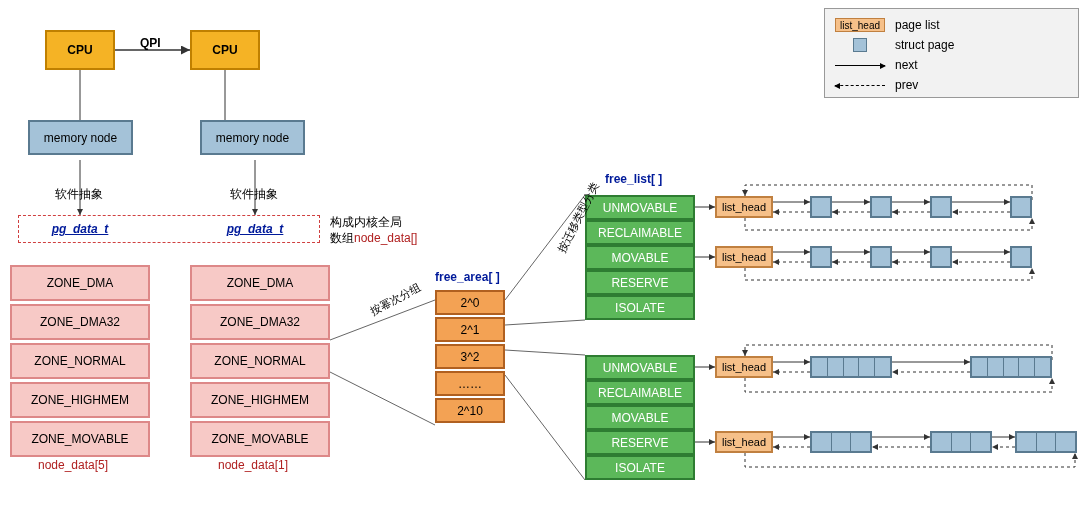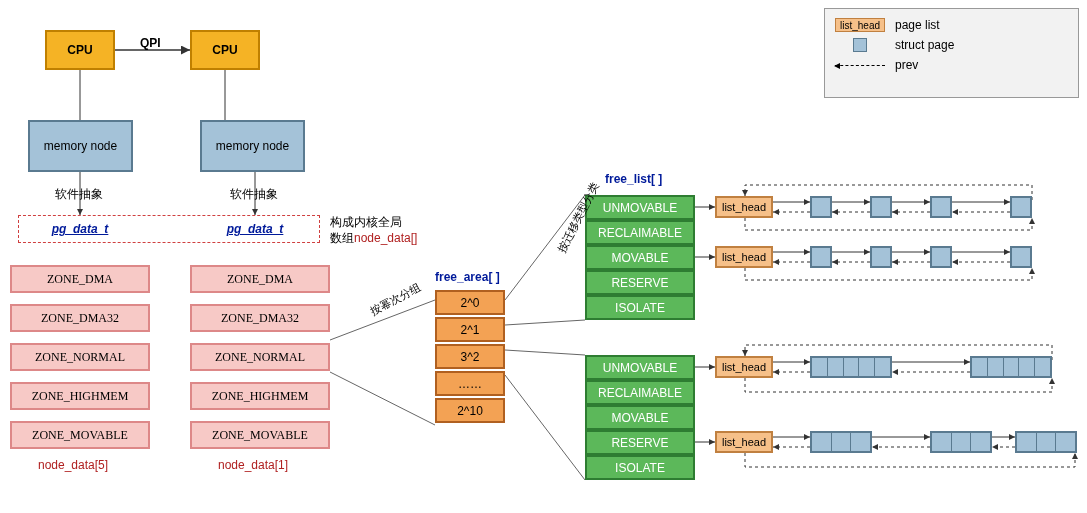--- a/index.html
+++ b/index.html
@@ -16,23 +16,23 @@
   }
   .box {
     position: absolute;
     border: 2px solid #000000;
     display: flex;
     align-items: center;
     justify-content: center;
     text-align: center;
   }
   .cpu { background: #f5b325; width: 70px; height: 40px; font-weight: bold; border-width: 2px; border-color: #c08000;}
-  .memnode { background: #a4c2d8; width: 105px; height: 52px; border-width: 2px; border-color: #5a7a90;}
+  .memnode { background: #a4c2d8; width: 105px; height: 35px; border-width: 2px; border-color: #5a7a90;}
   .pgdata { background: #fff; color: #001a9a; font-weight: bold; width: 90px; height: 22px; border: none; text-decoration: underline; font-style: italic;}
-  .zone { background: #f7c9c6; width: 140px; height: 28px; border-color: #d88; font-family: Liberation Serif, serif;}
+  .zone { background: #f7c9c6; width: 140px; height: 36px; border-color: #d88;}
   .freearea { background: #f3a254; width: 70px; height: 25px; border-color: #b06020;}
   .freelist { background: #5cb85a; color: #fff; width: 110px; height: 25px; border-color: #2e7d32;}
   .listhead { background: #f6c089; width: 58px; height: 22px; font-size: 11px; border-color: #c08040;}
   .page { background: #a4c2d8; width: 22px; height: 22px; border-color: #5a7a90;}
   .pagewide { background: #a4c2d8; width: 82px; height: 22px; border-color: #5a7a90;}
   .pagewide2 { background: #a4c2d8; width: 62px; height: 22px; border-color: #5a7a90;}
   .label { position: absolute; font-size: 12px; }
   .redlabel { color: #b02020; font-size: 12px; }
   .bluelabel { color: #001a9a; font-weight: bold; }
   .dashed-group { position: absolute; border: 1.5px dashed #d04040; }
@@ -68,20 +68,24 @@
 <div class="legend">
   <div class="legend-row">
     <div class="listhead-mini">list_head</div>
     <span>page list</span>
   </div>
   <div class="legend-row">
     <div class="page-mini"></div>
     <span>struct page</span>
   </div>
   <div class="legend-row">
+    <div class="arrow-solid"></div>
+    <span>next</span>
+  </div>
+  <div class="legend-row">
     <div class="arrow-dashed"></div>
     <span>prev</span>
   </div>
 </div>
 
 <svg class="lines">
   <defs>
     <marker id="ah" markerWidth="8" markerHeight="8" refX="6" refY="3" orient="auto">
       <path d="M0,0 L6,3 L0,6 Z" fill="#333"></path>
     </marker>

